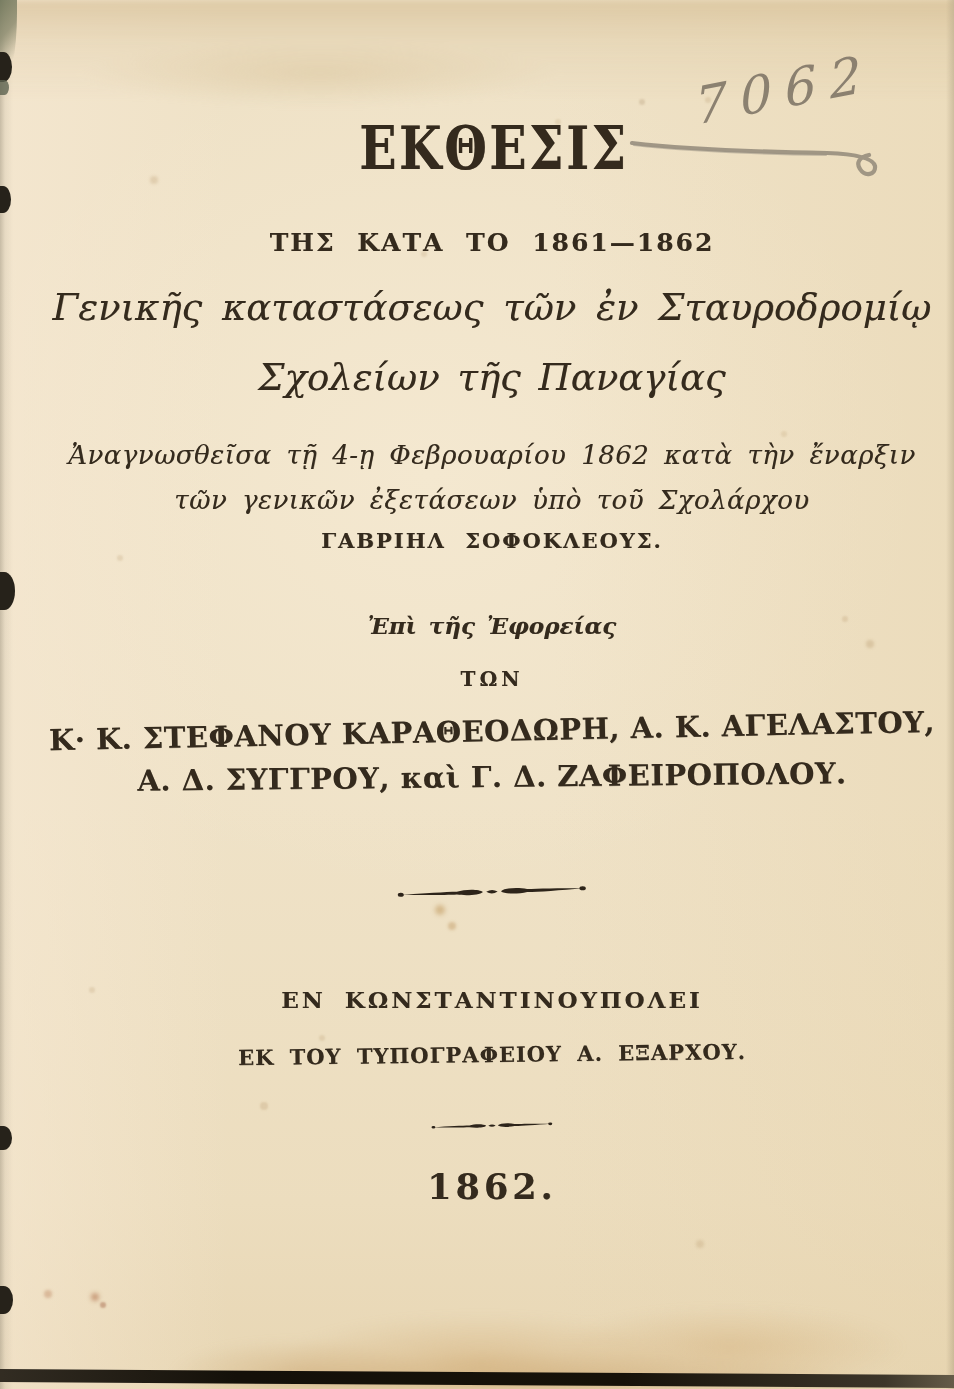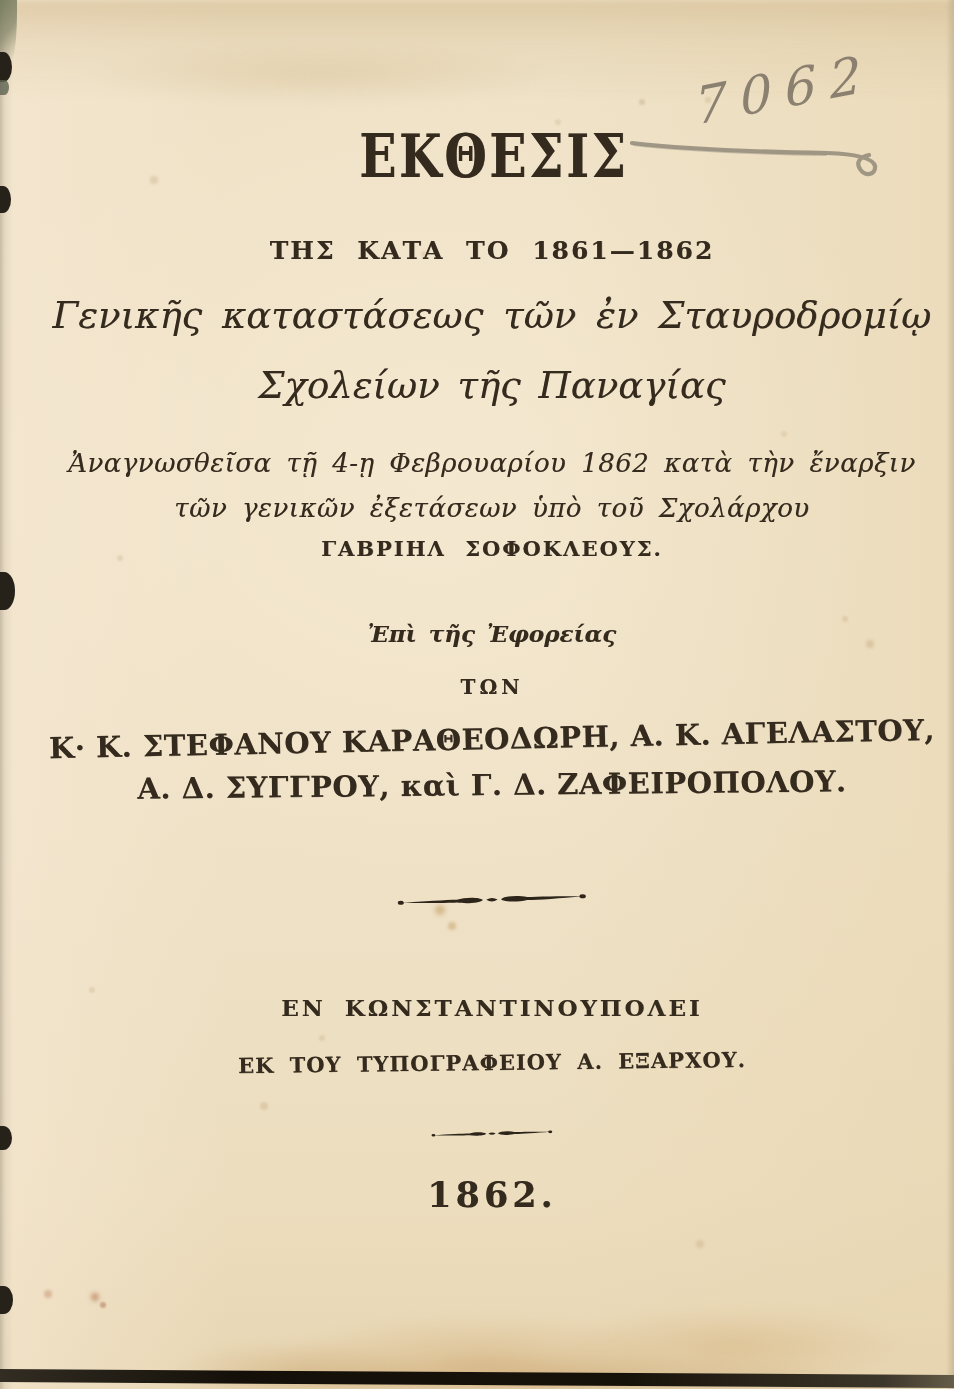--- a/index.html
+++ b/index.html
@@ -88,21 +88,21 @@
   .hw-number {
     position: absolute; left: 694px; top: 60px;
     font-size: 51px; font-style: italic;
     letter-spacing: 13px; color: #7b7163;
     transform: rotate(-11deg) skewX(-8deg);
     opacity: .85;
   }
   .hw-swoosh { position: absolute; left: 622px; top: 116px; }
 
   
-  .print { position: absolute; inset: 0; color: #342a1d; margin-top: 8px; }
+  .print { position: absolute; inset: 0; color: #342a1d; }
   .line {
     position: absolute; left: 0; width: 100%;
     text-align: center; white-space: nowrap;
     transform: translateX(15px);
     text-shadow: 0.3px 0.3px 0.6px rgba(52,42,29,.45);
   }
   .title-main  { top: 114px; font-size: 59px; font-weight: bold; letter-spacing: 3px; transform: translateX(17px) scaleX(.83); }
   .year-line   { top: 228px; font-size: 25px; font-weight: bold; letter-spacing: 2px; word-spacing: 11px; }
   .subject-1   { top: 286px; font-size: 37px; font-style: italic; word-spacing: 8px; }
   .subject-2   { top: 356px; font-size: 37px; font-style: italic; word-spacing: 6px; }

